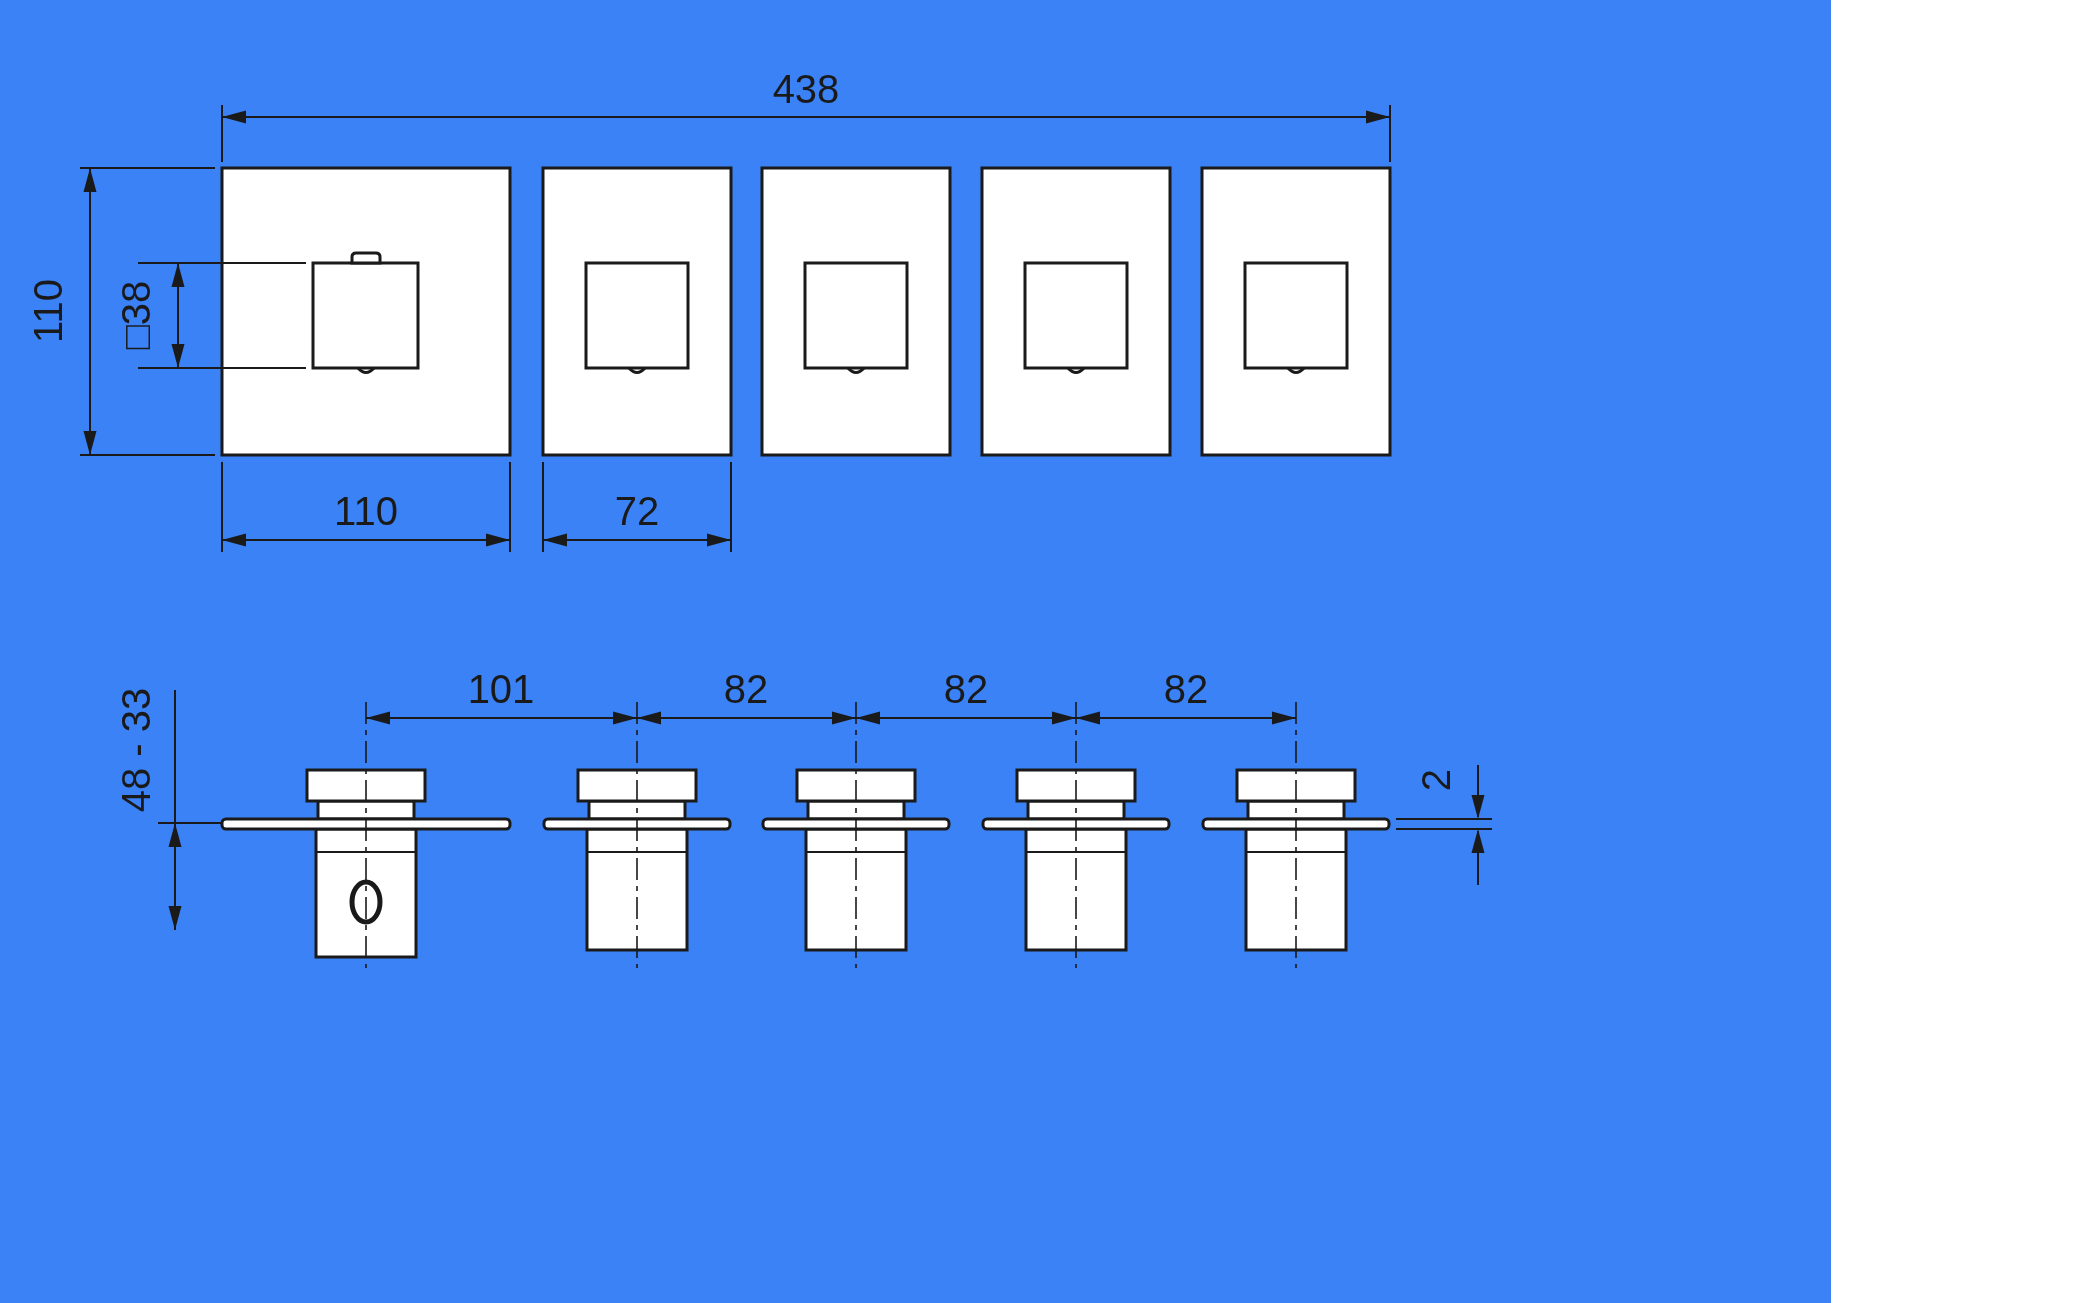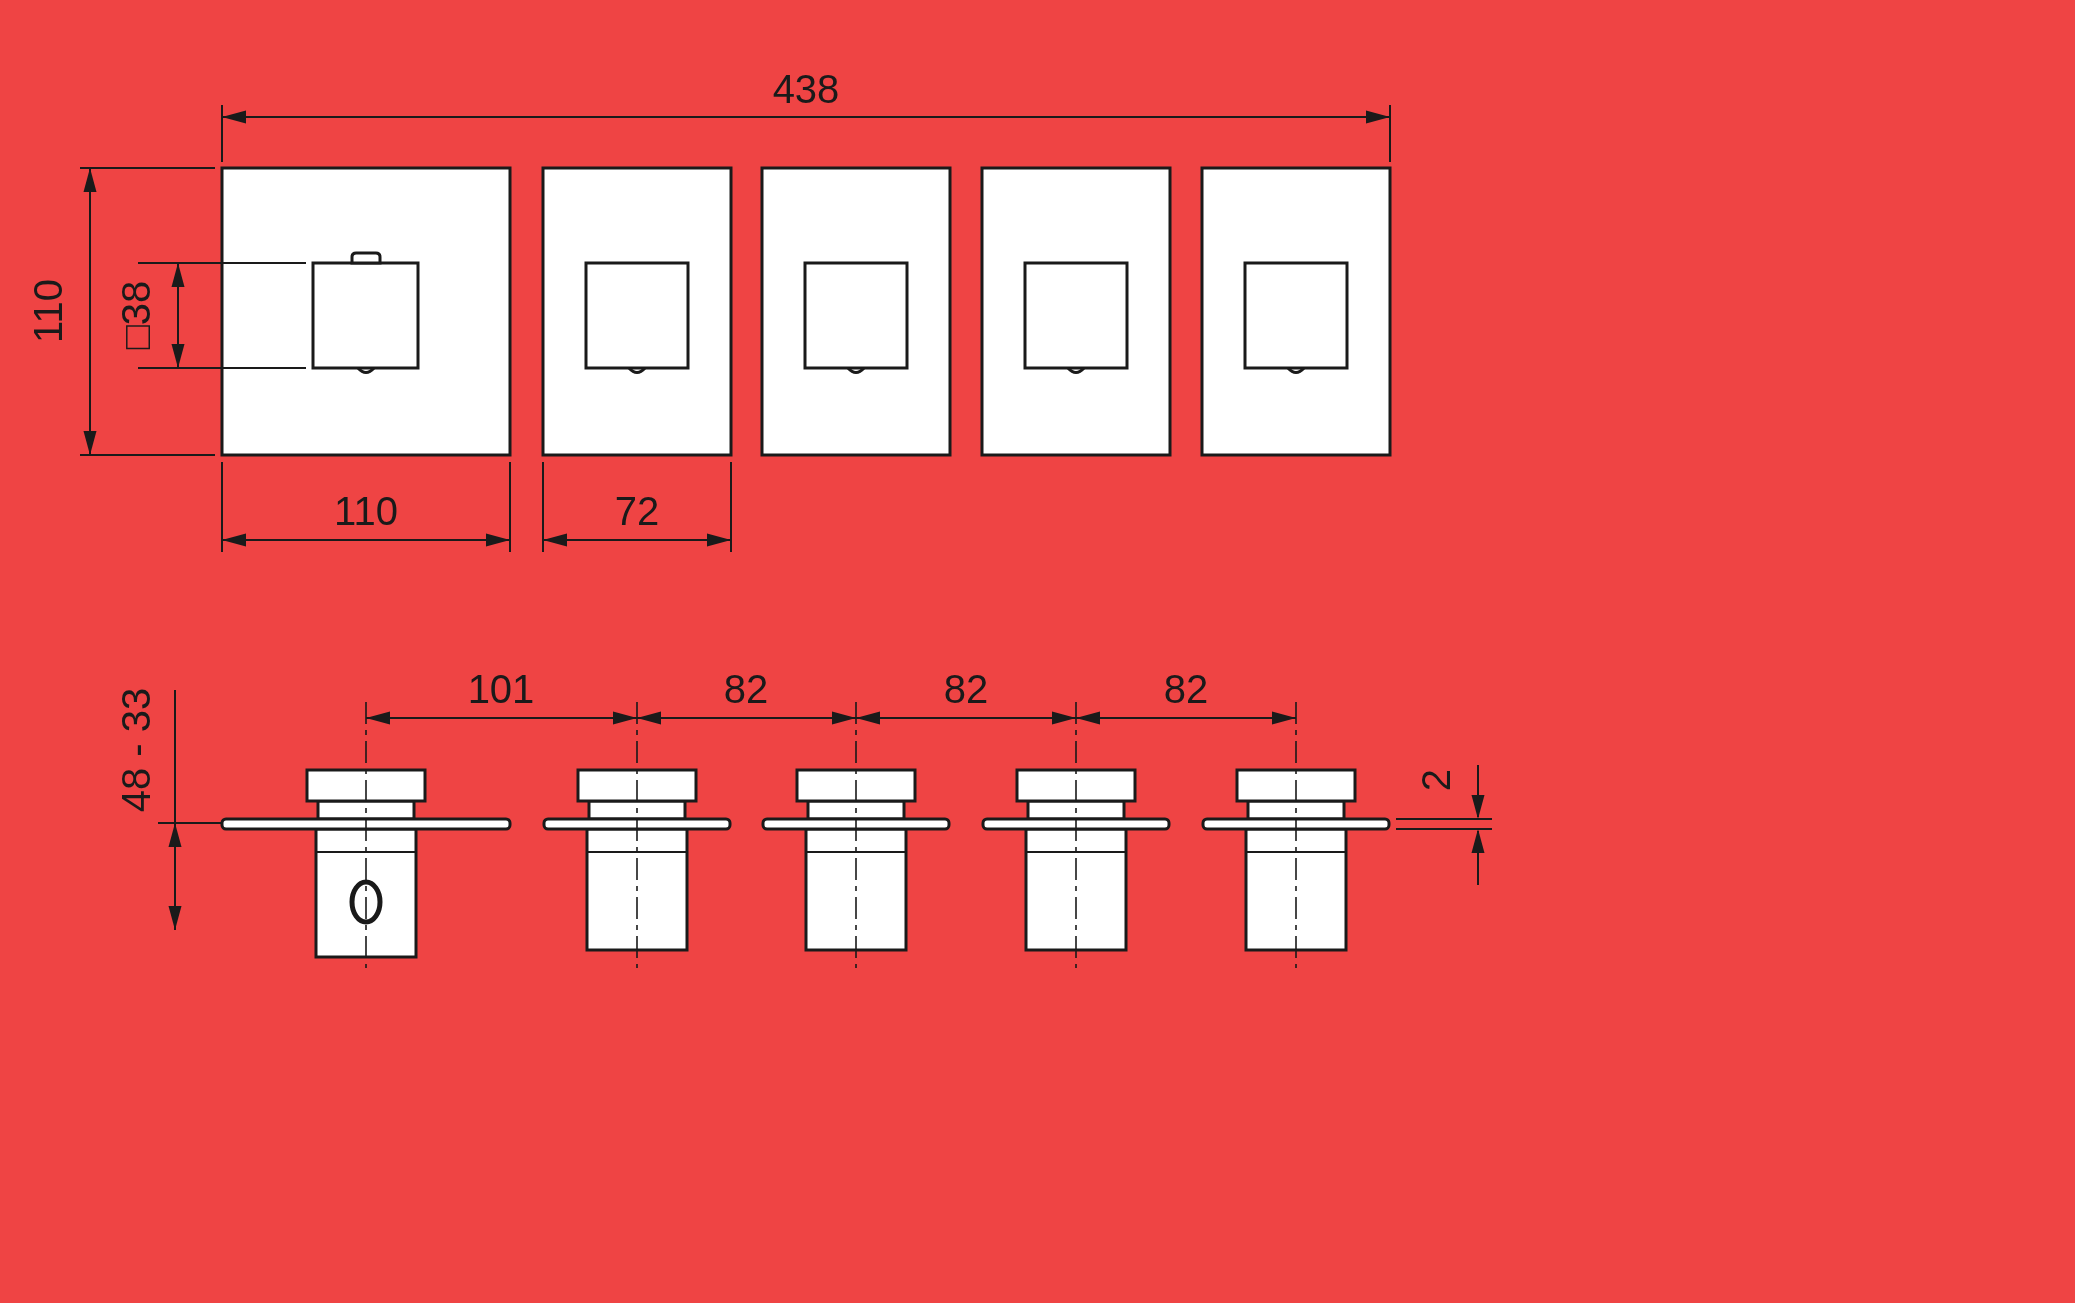--- a/index.html
+++ b/index.html
@@ -2,23 +2,23 @@
 <html><head>
 <meta charset="utf-8">
 <style>
   html, body {
     margin: 0;
     padding: 0;
     background: #ffffff;
   }
   .canvas {
     position: relative;
-    width: 2075px;
+    width: 1831px;
     height: 1303px;
-    background: #ef4444;
+    background: #3b82f6;
     overflow: hidden;
   }
   svg { display: block; }
   .obj  { fill: #ffffff; stroke: #1a1a1a; stroke-width: 3;   stroke-linejoin: miter; }
   .obj2 { fill: none;    stroke: #1a1a1a; stroke-width: 3;   stroke-linejoin: miter; }
   .dim  { fill: none;    stroke: #1a1a1a; stroke-width: 2;   }
   .arr  { fill: #1a1a1a; stroke: none; }
   .cl   { fill: none;    stroke: #1a1a1a; stroke-width: 1.6; stroke-dasharray: 22 6 5 6; }
   text.dimtext {
     font-family: "Liberation Sans", "DejaVu Sans", sans-serif;

